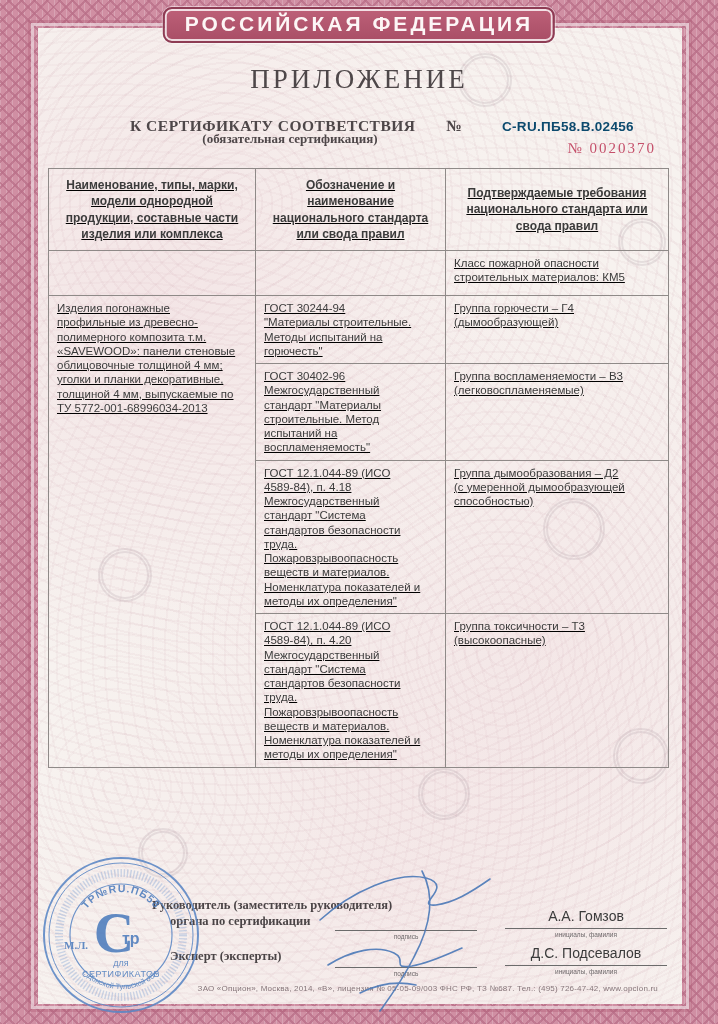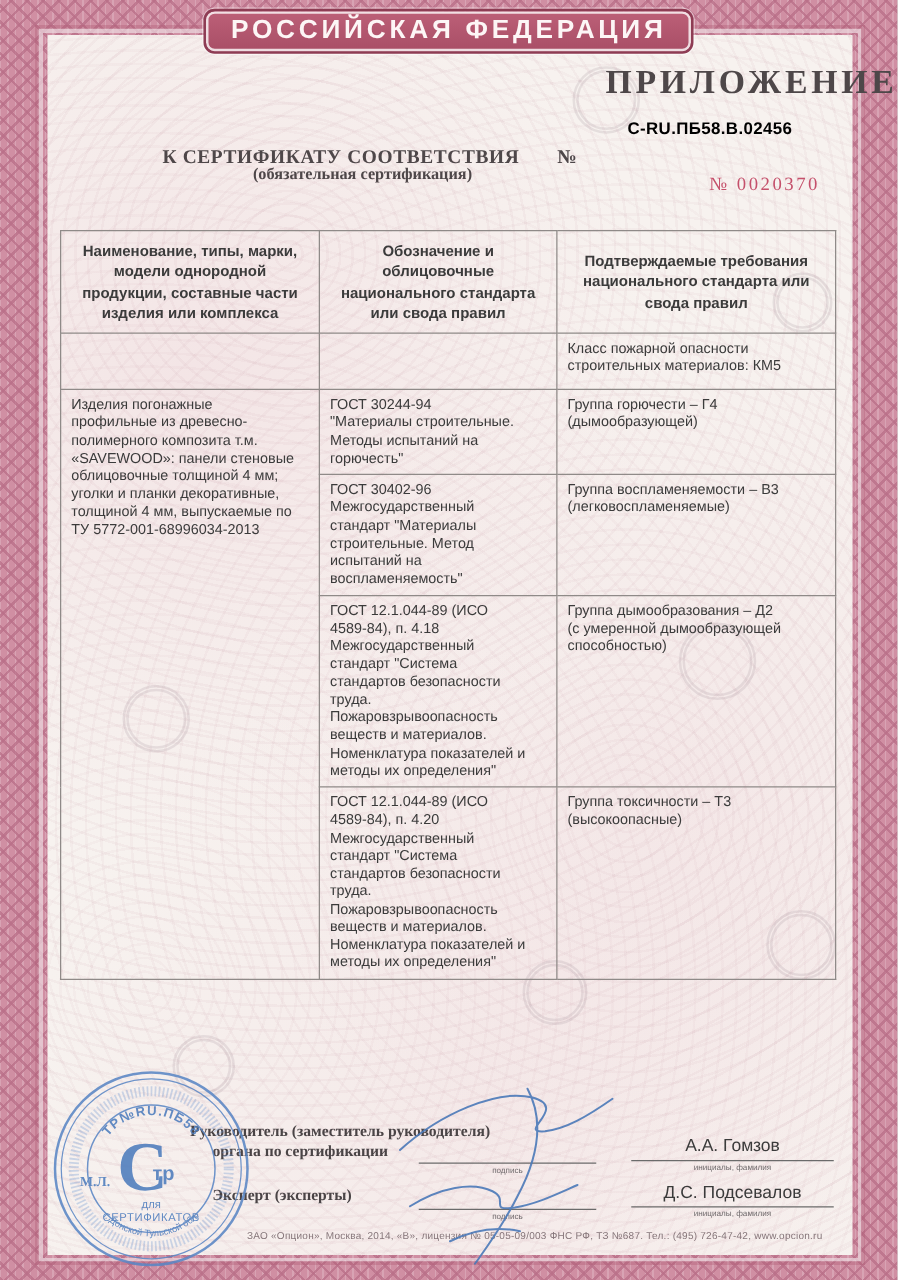--- a/index.html
+++ b/index.html
@@ -40,33 +40,33 @@
   .banner{
     position:absolute;top:7px;left:50%;transform:translateX(-50%);
     background:linear-gradient(#bd6078,#a94e66);
     border:2px solid #8e3c54;border-radius:9px;
     box-shadow:inset 0 0 0 2px rgba(255,255,255,.8), 0 0 0 1px rgba(255,255,255,.5);
     padding:3px 20px 5px;white-space:nowrap;z-index:5;
   }
   .banner span{color:#fdf6f6;font-weight:bold;font-size:21px;letter-spacing:3px;}
   
   .h-serif{font-family:"Liberation Serif",serif;color:#4e4749;}
-  .title{position:absolute;top:50px;left:0;width:718px;text-align:right;
-    font-size:27px;font-weight:bold;letter-spacing:3px;}
+  .title{position:absolute;top:64px;left:0;width:718px;text-align:center;
+    font-size:27px;font-weight:normal;letter-spacing:3px;}
   .subline{position:absolute;top:117px;left:130px;font-size:15.5px;font-weight:bold;letter-spacing:.5px;}
   .subline .no{margin-left:26px;}
-  .certnum{position:absolute;top:95px;left:502px;font-size:13.5px;color:#000000;
+  .certnum{position:absolute;top:119px;left:502px;font-size:13.5px;color:#0c4a6e;
     font-family:"Liberation Sans",sans-serif;font-weight:bold;letter-spacing:.3px;}
   .note{position:absolute;top:131px;left:60px;width:460px;text-align:center;
     font-size:13px;font-weight:bold;}
   .blanknum{position:absolute;top:140px;right:62px;font-family:"Liberation Serif",serif;
     font-size:15px;color:#c5506b;letter-spacing:2px;}
   
-  table.cert{position:absolute;left:48px;top:184px;width:620px;
-    border-collapse:collapse;table-layout:fixed;}
+  table.cert{position:absolute;left:48px;top:168px;width:620px;
+    border-collapse:collapse;table-layout:fixed;text-decoration:underline;}
   .cert th,.cert td{
     border:1px solid #8f8a88;padding:5px 8px;color:#3b3b3b;
     vertical-align:top;white-space:pre-line;
     font-size:11.5px;line-height:1.24;font-family:"Liberation Sans",sans-serif;
   }
   .cert th{font-weight:bold;text-align:center;vertical-align:middle;font-size:12px;line-height:1.35;}
   
   .stamp{position:absolute;left:38px;top:852px;opacity:.88;z-index:4;}
   
   .sig-label{position:absolute;font-family:"Liberation Serif",serif;font-weight:bold;
@@ -114,21 +114,21 @@
         <col style="width:190px">
         <col style="width:223px">
       </colgroup>
     <tbody>
         <tr style="height:82px">
       <th>Наименование, типы, марки,
 модели однородной
 продукции, составные части
 изделия или комплекса</th>
       <th>Обозначение и
-облицовочные
+наименование
 национального стандарта
 или свода правил</th>
       <th>Подтверждаемые требования
 национального стандарта или
 свода правил</th>
     </tr>
     <tr style="height:45px">
       <td></td>
       <td></td>
       <td>Класс пожарной опасности

